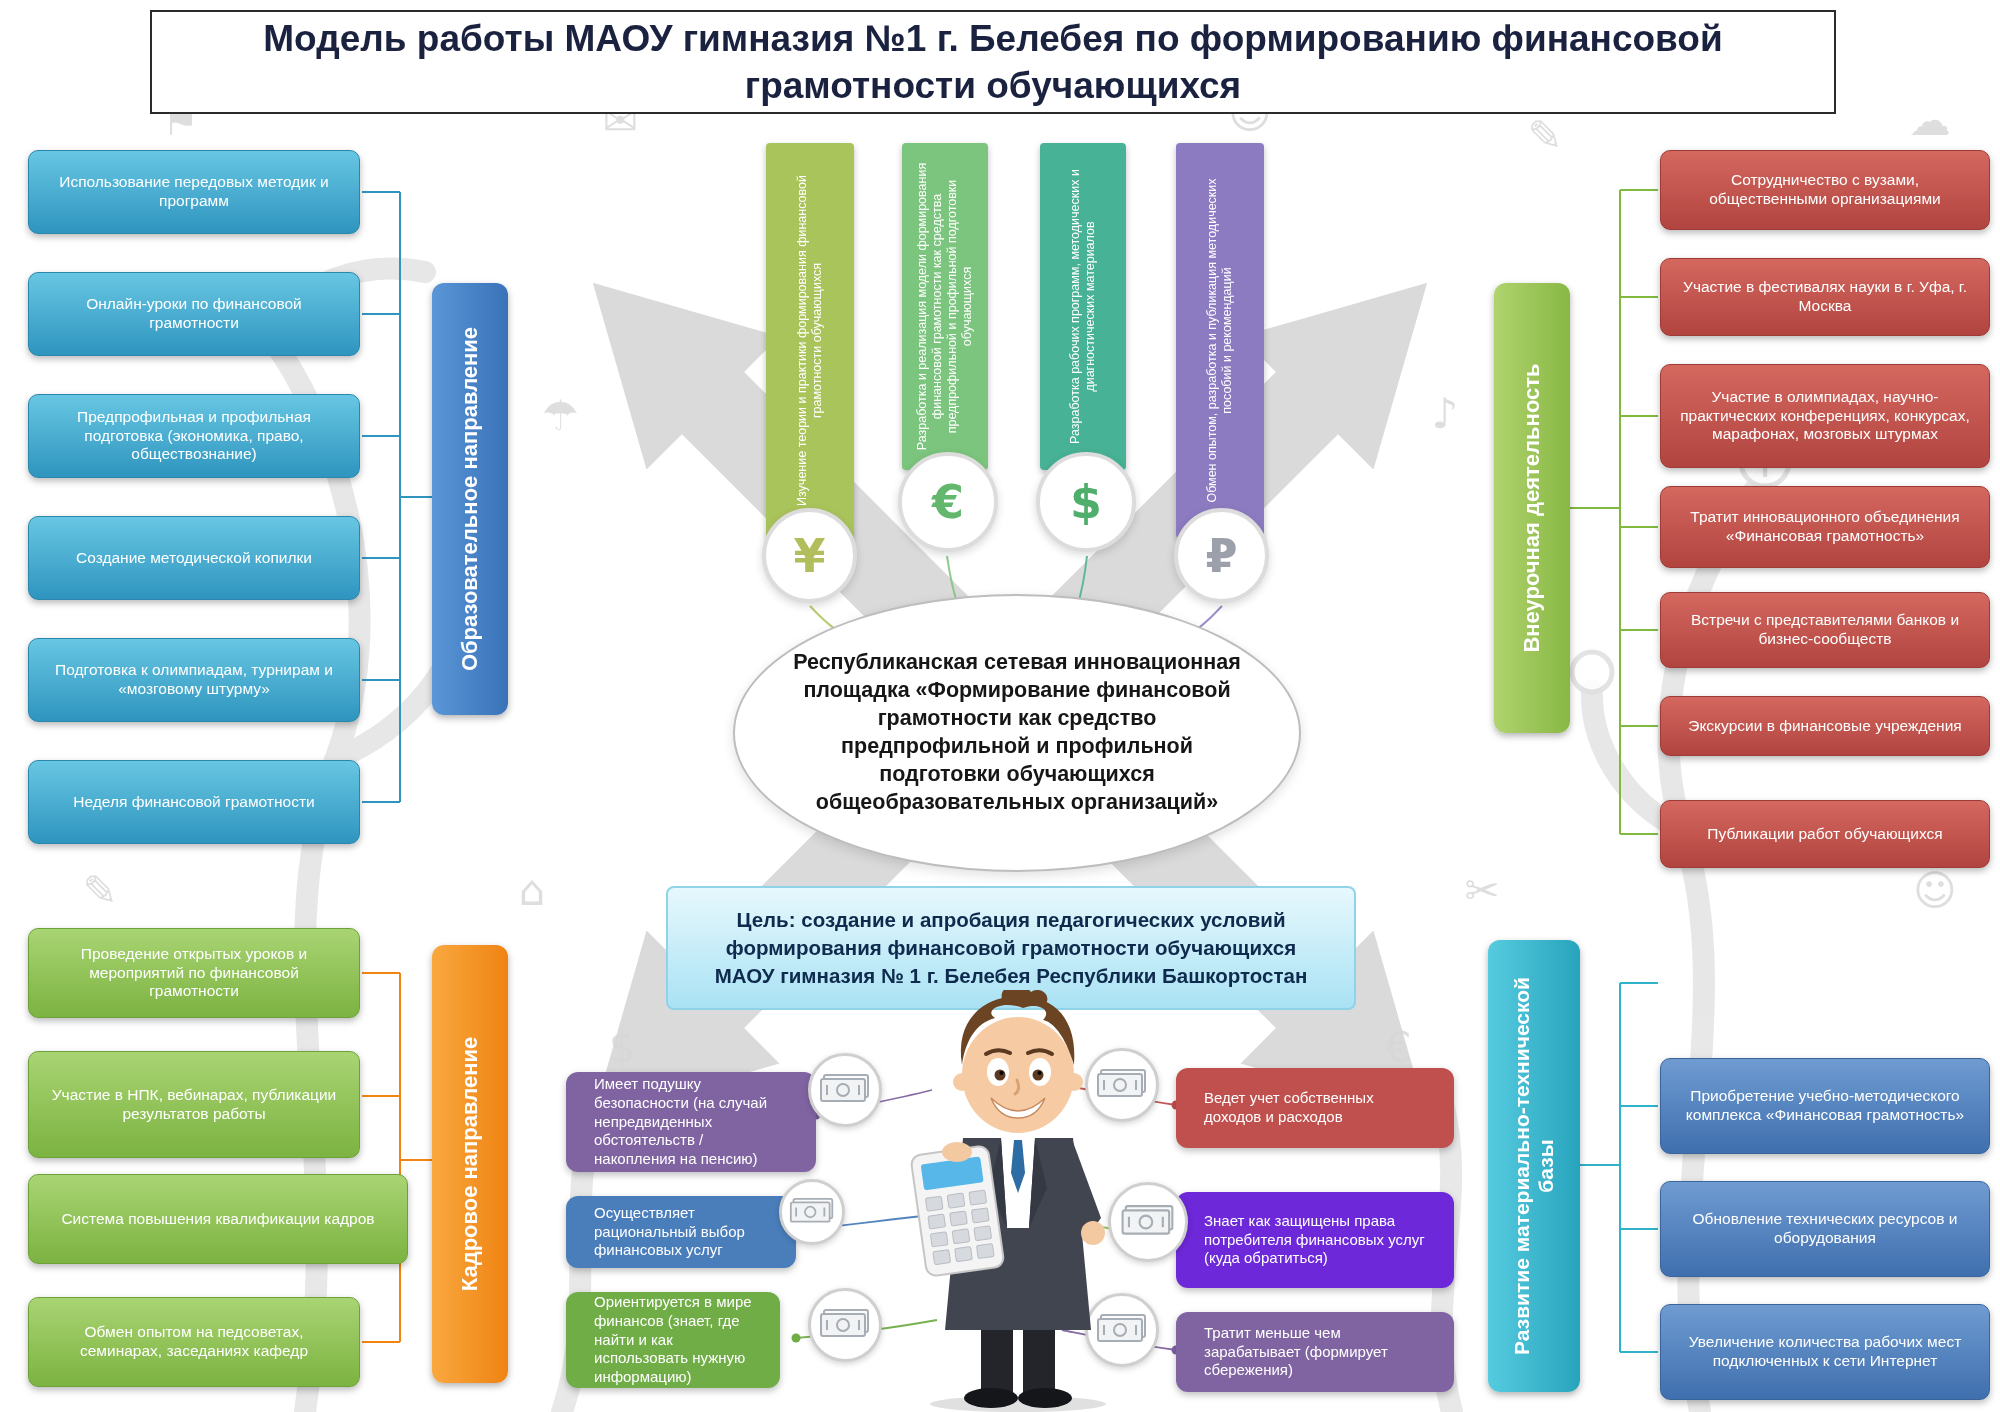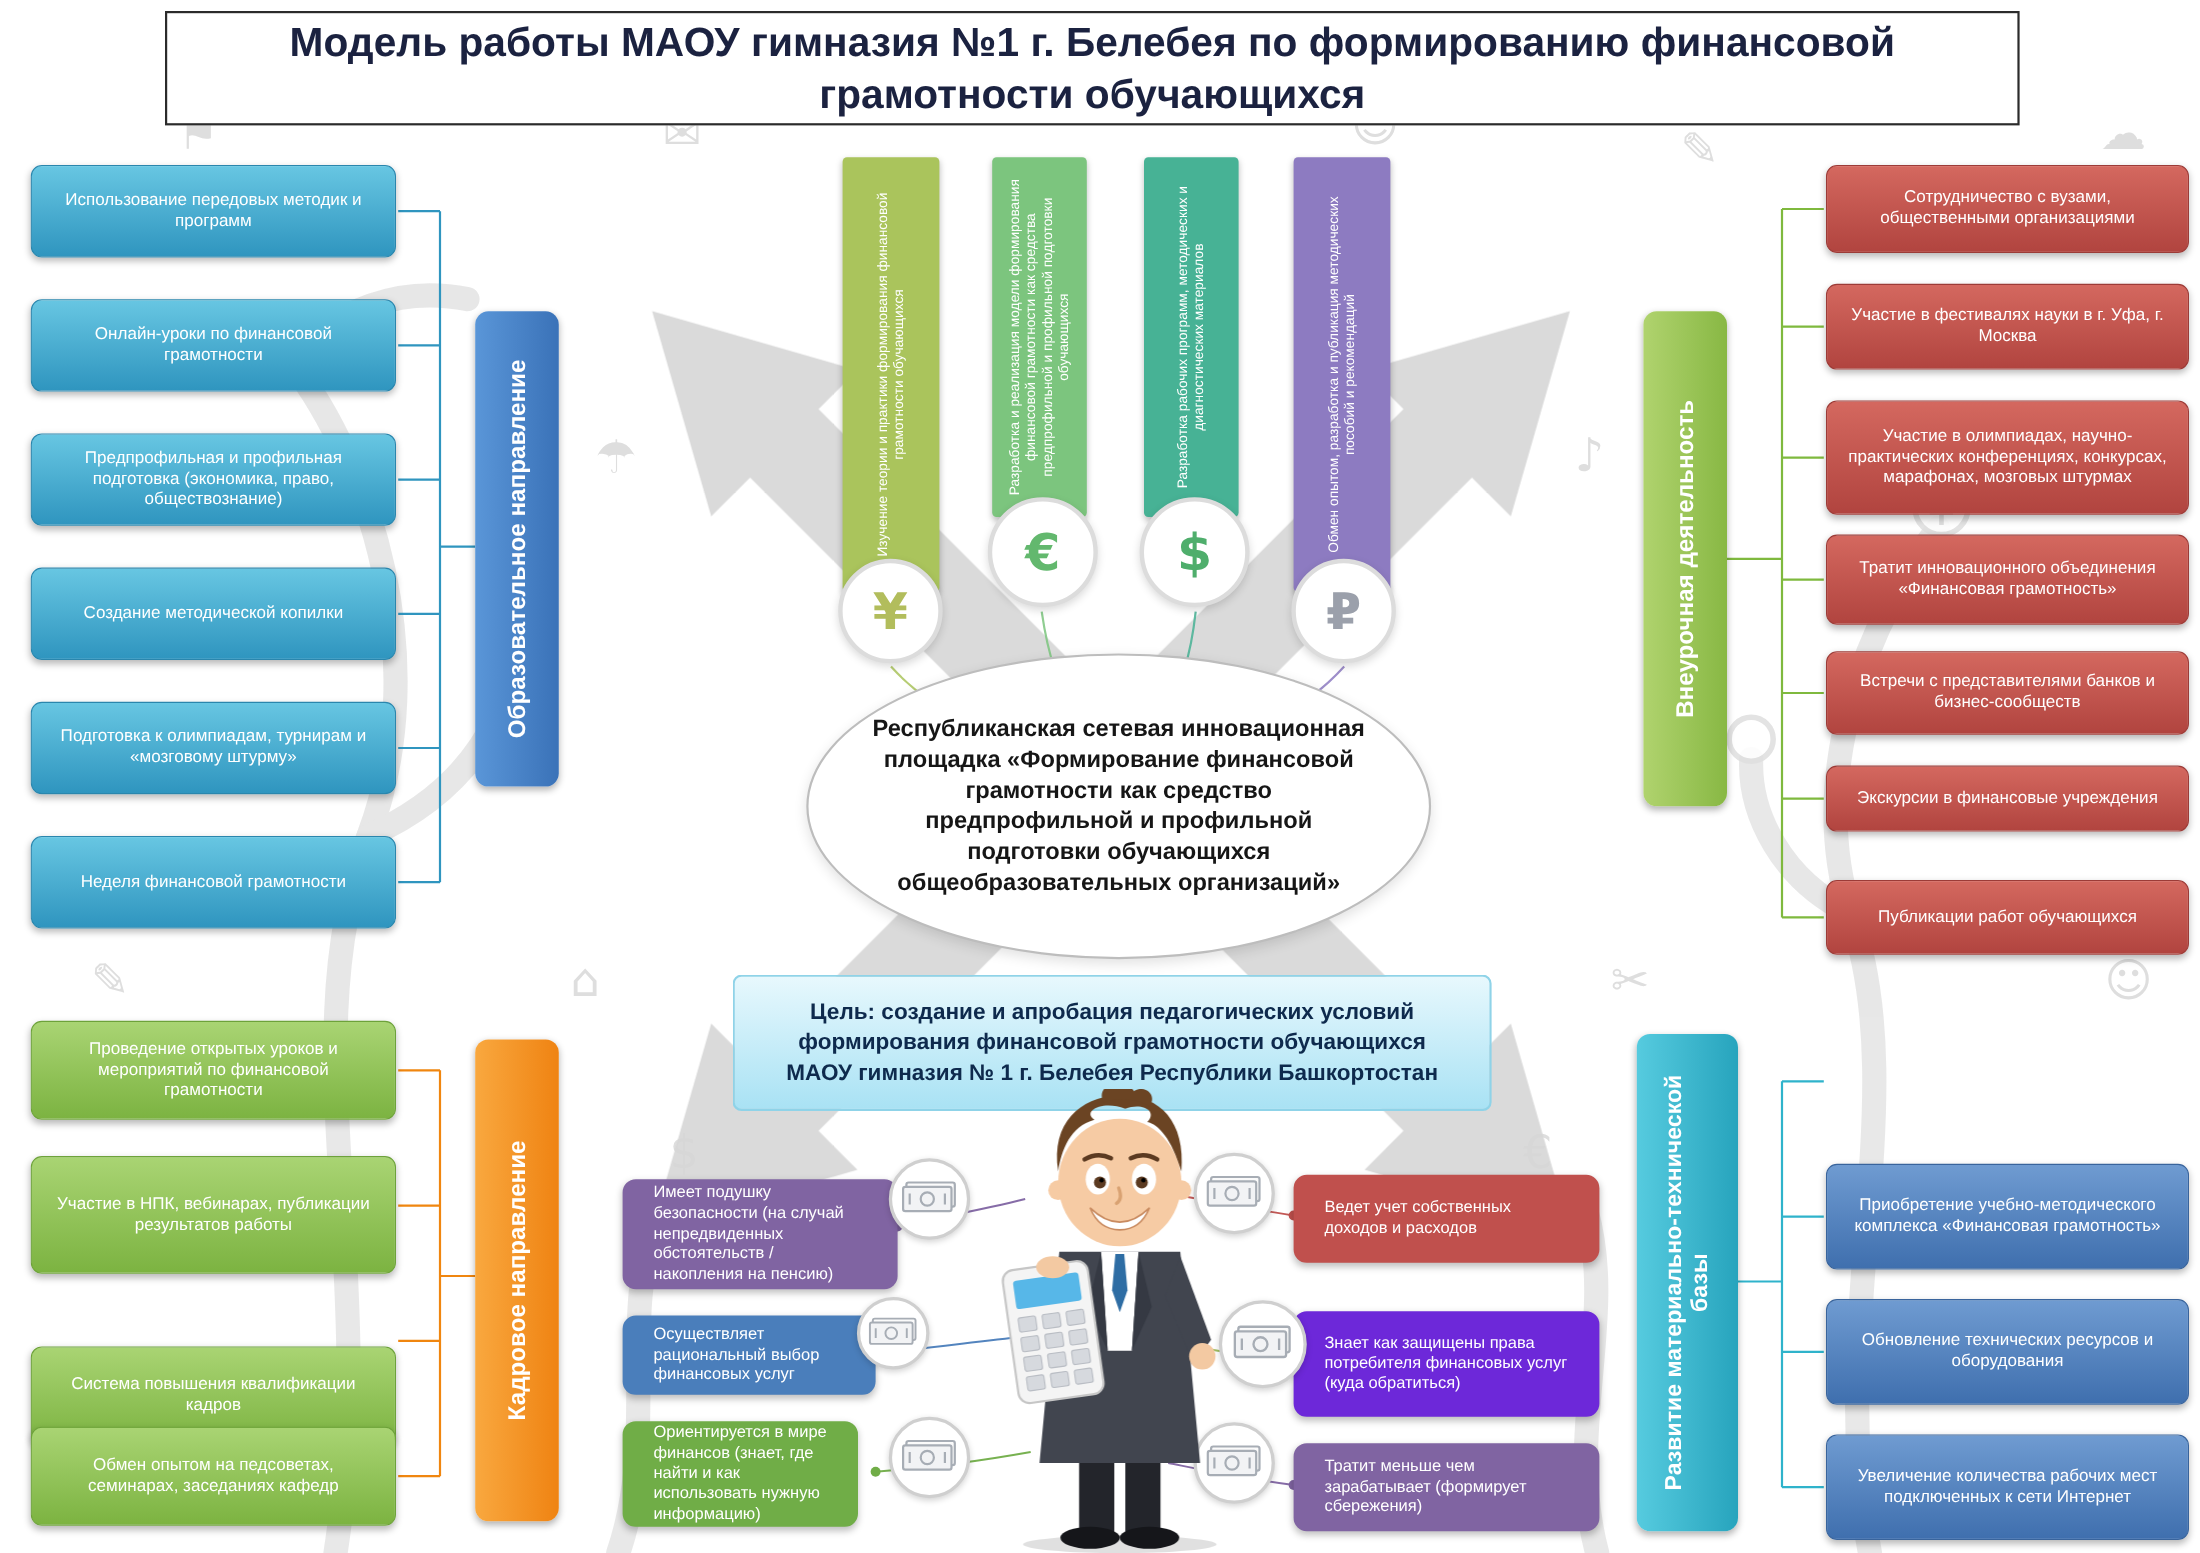--- a/index.html
+++ b/index.html
@@ -161,21 +161,21 @@
   <div class="box b-edu" style="left:28px;top:394px;width:332px;height:84px;">Предпрофильная и профильная подготовка (экономика, право, обществознание)</div>
   <div class="box b-edu" style="left:28px;top:516px;width:332px;height:84px;">Создание методической копилки</div>
   <div class="box b-edu" style="left:28px;top:638px;width:332px;height:84px;">Подготовка к олимпиадам, турнирам и «мозговому штурму»</div>
   <div class="box b-edu" style="left:28px;top:760px;width:332px;height:84px;">Неделя финансовой грамотности</div>
   <div class="vlabel vl-edu" style="left:432px;top:283px;width:76px;height:432px;">
     <div class="vtext" style="width:432px;height:76px;transform:rotate(-90deg) translateX(-432px);">Образовательное направление</div>
   </div>
 
   <div class="box b-per" style="left:28px;top:928px;width:332px;height:90px;">Проведение открытых уроков и мероприятий по финансовой грамотности</div>
   <div class="box b-per" style="left:28px;top:1051px;width:332px;height:107px;">Участие в НПК, вебинарах, публикации результатов работы</div>
-  <div class="box b-per" style="left:28px;top:1224px;width:332px;height:90px;">Система повышения квалификации кадров</div>
+  <div class="box b-per" style="left:28px;top:1174px;width:380px;height:90px;">Система повышения квалификации кадров</div>
   <div class="box b-per" style="left:28px;top:1297px;width:332px;height:90px;">Обмен опытом на педсоветах, семинарах, заседаниях кафедр</div>
   <div class="vlabel vl-per" style="left:432px;top:945px;width:76px;height:438px;">
     <div class="vtext" style="width:438px;height:76px;transform:rotate(-90deg) translateX(-438px);">Кадровое направление</div>
   </div>
 
   <div class="box b-ext" style="left:1660px;top:150px;width:330px;height:80px;">Сотрудничество с вузами, общественными организациями</div>
   <div class="box b-ext" style="left:1660px;top:258px;width:330px;height:78px;">Участие в фестивалях науки в г. Уфа, г. Москва</div>
   <div class="box b-ext" style="left:1660px;top:364px;width:330px;height:104px;">Участие в олимпиадах, научно-практических конференциях, конкурсах, марафонах, мозговых штурмах</div>
   <div class="box b-ext" style="left:1660px;top:486px;width:330px;height:82px;">Тратит инновационного объединения «Финансовая грамотность»</div>
   <div class="box b-ext" style="left:1660px;top:592px;width:330px;height:76px;">Встречи с представителями банков и бизнес-сообществ</div>

